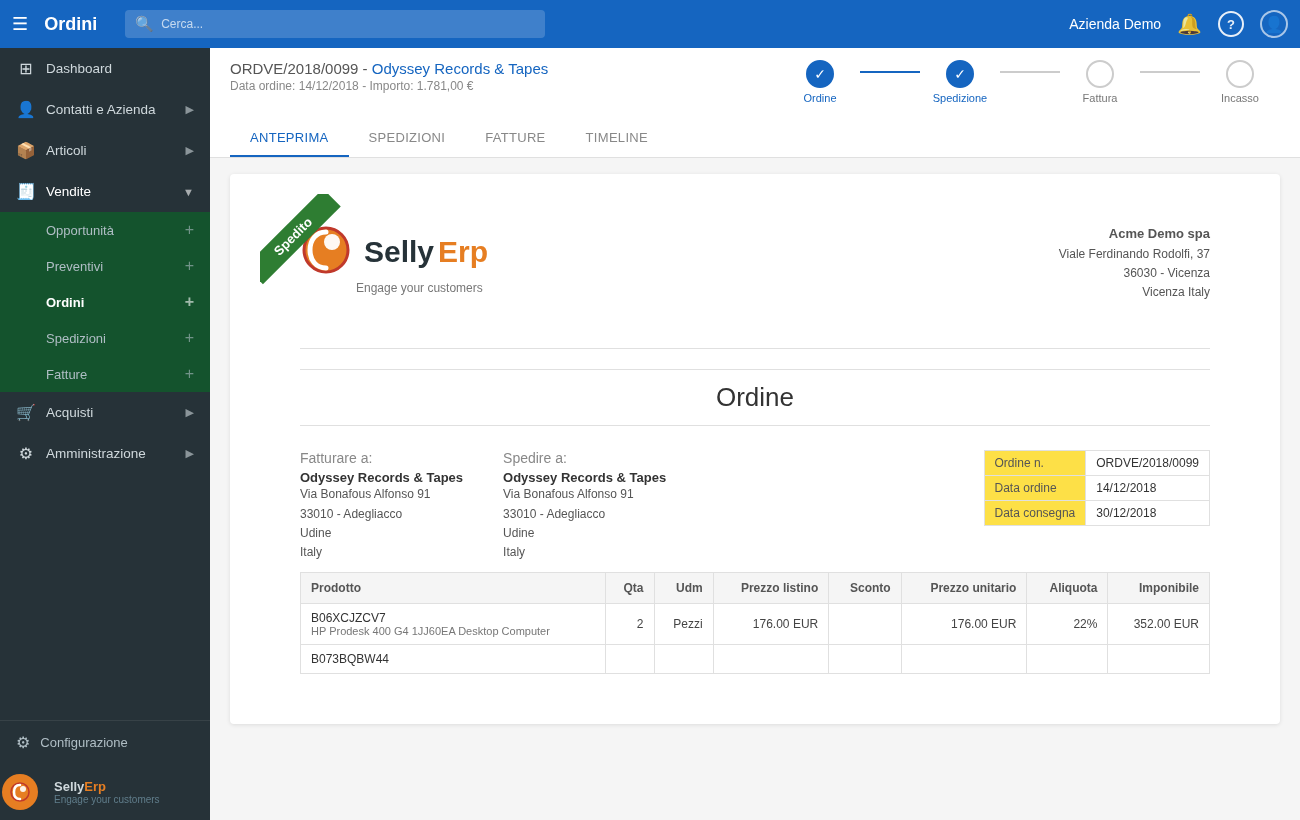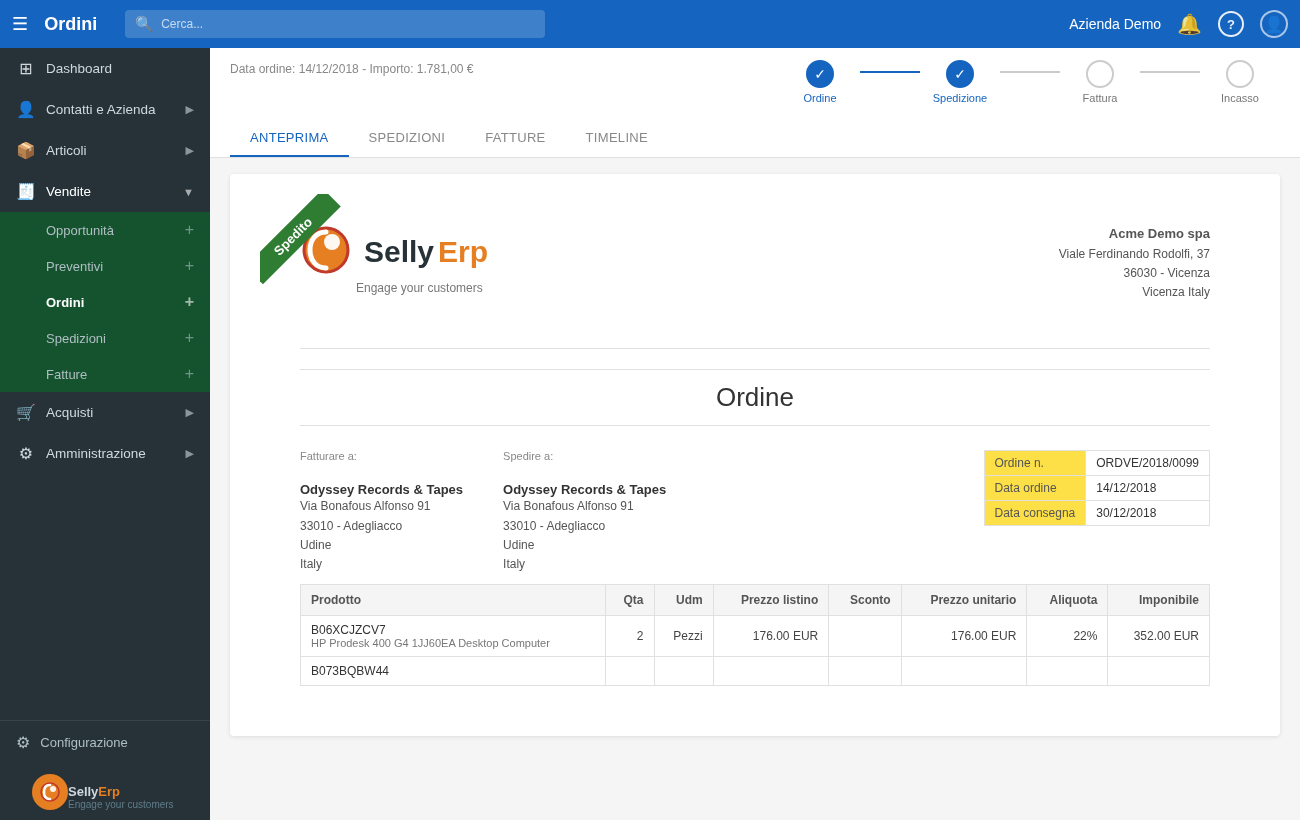--- a/index.html
+++ b/index.html
@@ -26,21 +26,21 @@
     .sidebar-item.active { color: white; }
     .sidebar-item-icon { width: 20px; text-align: center; font-size: 16px; flex-shrink: 0; }
     .sidebar-item-label { flex: 1; }
     .sidebar-item-arrow { font-size: 11px; opacity: 0.6; }
     .sidebar-submenu { background: #14532d; }
     .sidebar-subitem { display: flex; align-items: center; justify-content: space-between; padding: 9px 16px 9px 46px; cursor: pointer; font-size: 13px; color: #b0bec5; }
     .sidebar-subitem.active { color: white; font-weight: 600; }
     .sidebar-subitem-add { font-size: 16px; opacity: 0.6; }
     .sidebar-bottom { margin-top: auto; padding: 12px 16px; border-top: 1px solid rgba(255,255,255,0.08); display: flex; align-items: center; gap: 10px; color: #b0bec5; cursor: pointer; }
     .sidebar-bottom-icon { font-size: 16px; }
-    .sidebar-logo { padding: 10px 32px; display: flex; align-items: flex-end; gap: 0; }
+    .sidebar-logo { padding: 10px 2px; display: flex; align-items: center; gap: 16px; }
     .logo-circle { width: 36px; height: 36px; border-radius: 50%; background: #e67e22; display: flex; align-items: center; justify-content: center; color: white; font-weight: bold; font-size: 14px; }
 
     
     .main { flex: 1; display: flex; flex-direction: column; overflow: hidden; background: #f5f5f5; }
 
     
     .order-header { background: white; padding: 12px 20px 0 20px; border-bottom: 1px solid #e0e0e0; flex-shrink: 0; }
     .order-header-top { display: flex; align-items: flex-start; justify-content: space-between; margin-bottom: 8px; }
     .order-title { font-size: 15px; color: #555; }
     .order-title a { color: #1565c0; text-decoration: none; font-weight: 500; }
@@ -82,21 +82,21 @@
     .doc-logo { display: flex; flex-direction: column; }
     .doc-logo-title { display: flex; align-items: center; gap: 4px; }
     .logo-tagline { font-size: 12px; color: #777; margin-top: 2px; }
     .logo-icon-wrap { margin-right: 8px; }
 
     .doc-company { text-align: right; font-size: 12px; color: #555; line-height: 1.6; }
     .doc-company-name { font-weight: bold; font-size: 13px; }
 
     .doc-title-row { text-align: center; font-size: 26px; color: #333; margin: 20px 0 24px; border-top: 1px solid #e0e0e0; border-bottom: 1px solid #e0e0e0; padding: 12px 0; }
     .doc-address { flex: 1; }
-    .doc-address-label { font-size: 11px; color: #888; margin-bottom: 20px; }
+    .doc-address-label { font-size: 14px; color: #888; margin-bottom: 4px; }
     .doc-address-name { font-weight: bold; font-size: 13px; }
     .doc-address-line { font-size: 12px; color: #555; line-height: 1.6; }
 
     .doc-order-info { margin-left: auto; }
     .doc-info-table { border-collapse: collapse; font-size: 12px; }
     .doc-info-table td { padding: 5px 10px; border: 1px solid #e0e0e0; }
     .doc-info-table td:first-child { background: #fde047; color: #555; white-space: nowrap; }
     .doc-info-table td:last-child { color: #333; font-weight: 500; min-width: 110px; }
 
     .doc-address-section { display: flex; justify-content: space-between; align-items: flex-start; }
@@ -202,20 +202,25 @@
         <div style="font-size:10px;color:#607d8b;">Engage your customers</div>
       </div>
     </div>
   </div>
 
   <div class="main">
 
     <div class="order-header">
       <div class="order-header-top">
         <div>
+          <div class="order-title">
+            <span>ORDVE/2018/0099</span>
+            <span> - </span>
+            <a href="#">Odyssey Records &amp; Tapes</a>
+          </div>
           <div class="order-meta">
             <span>Data ordine:</span>
             <span>14/12/2018</span>
             <span> - </span>
             <span>Importo:</span>
             <span>1.781,00 €</span>
           </div>
         </div>
 
         <div class="steps-row">

